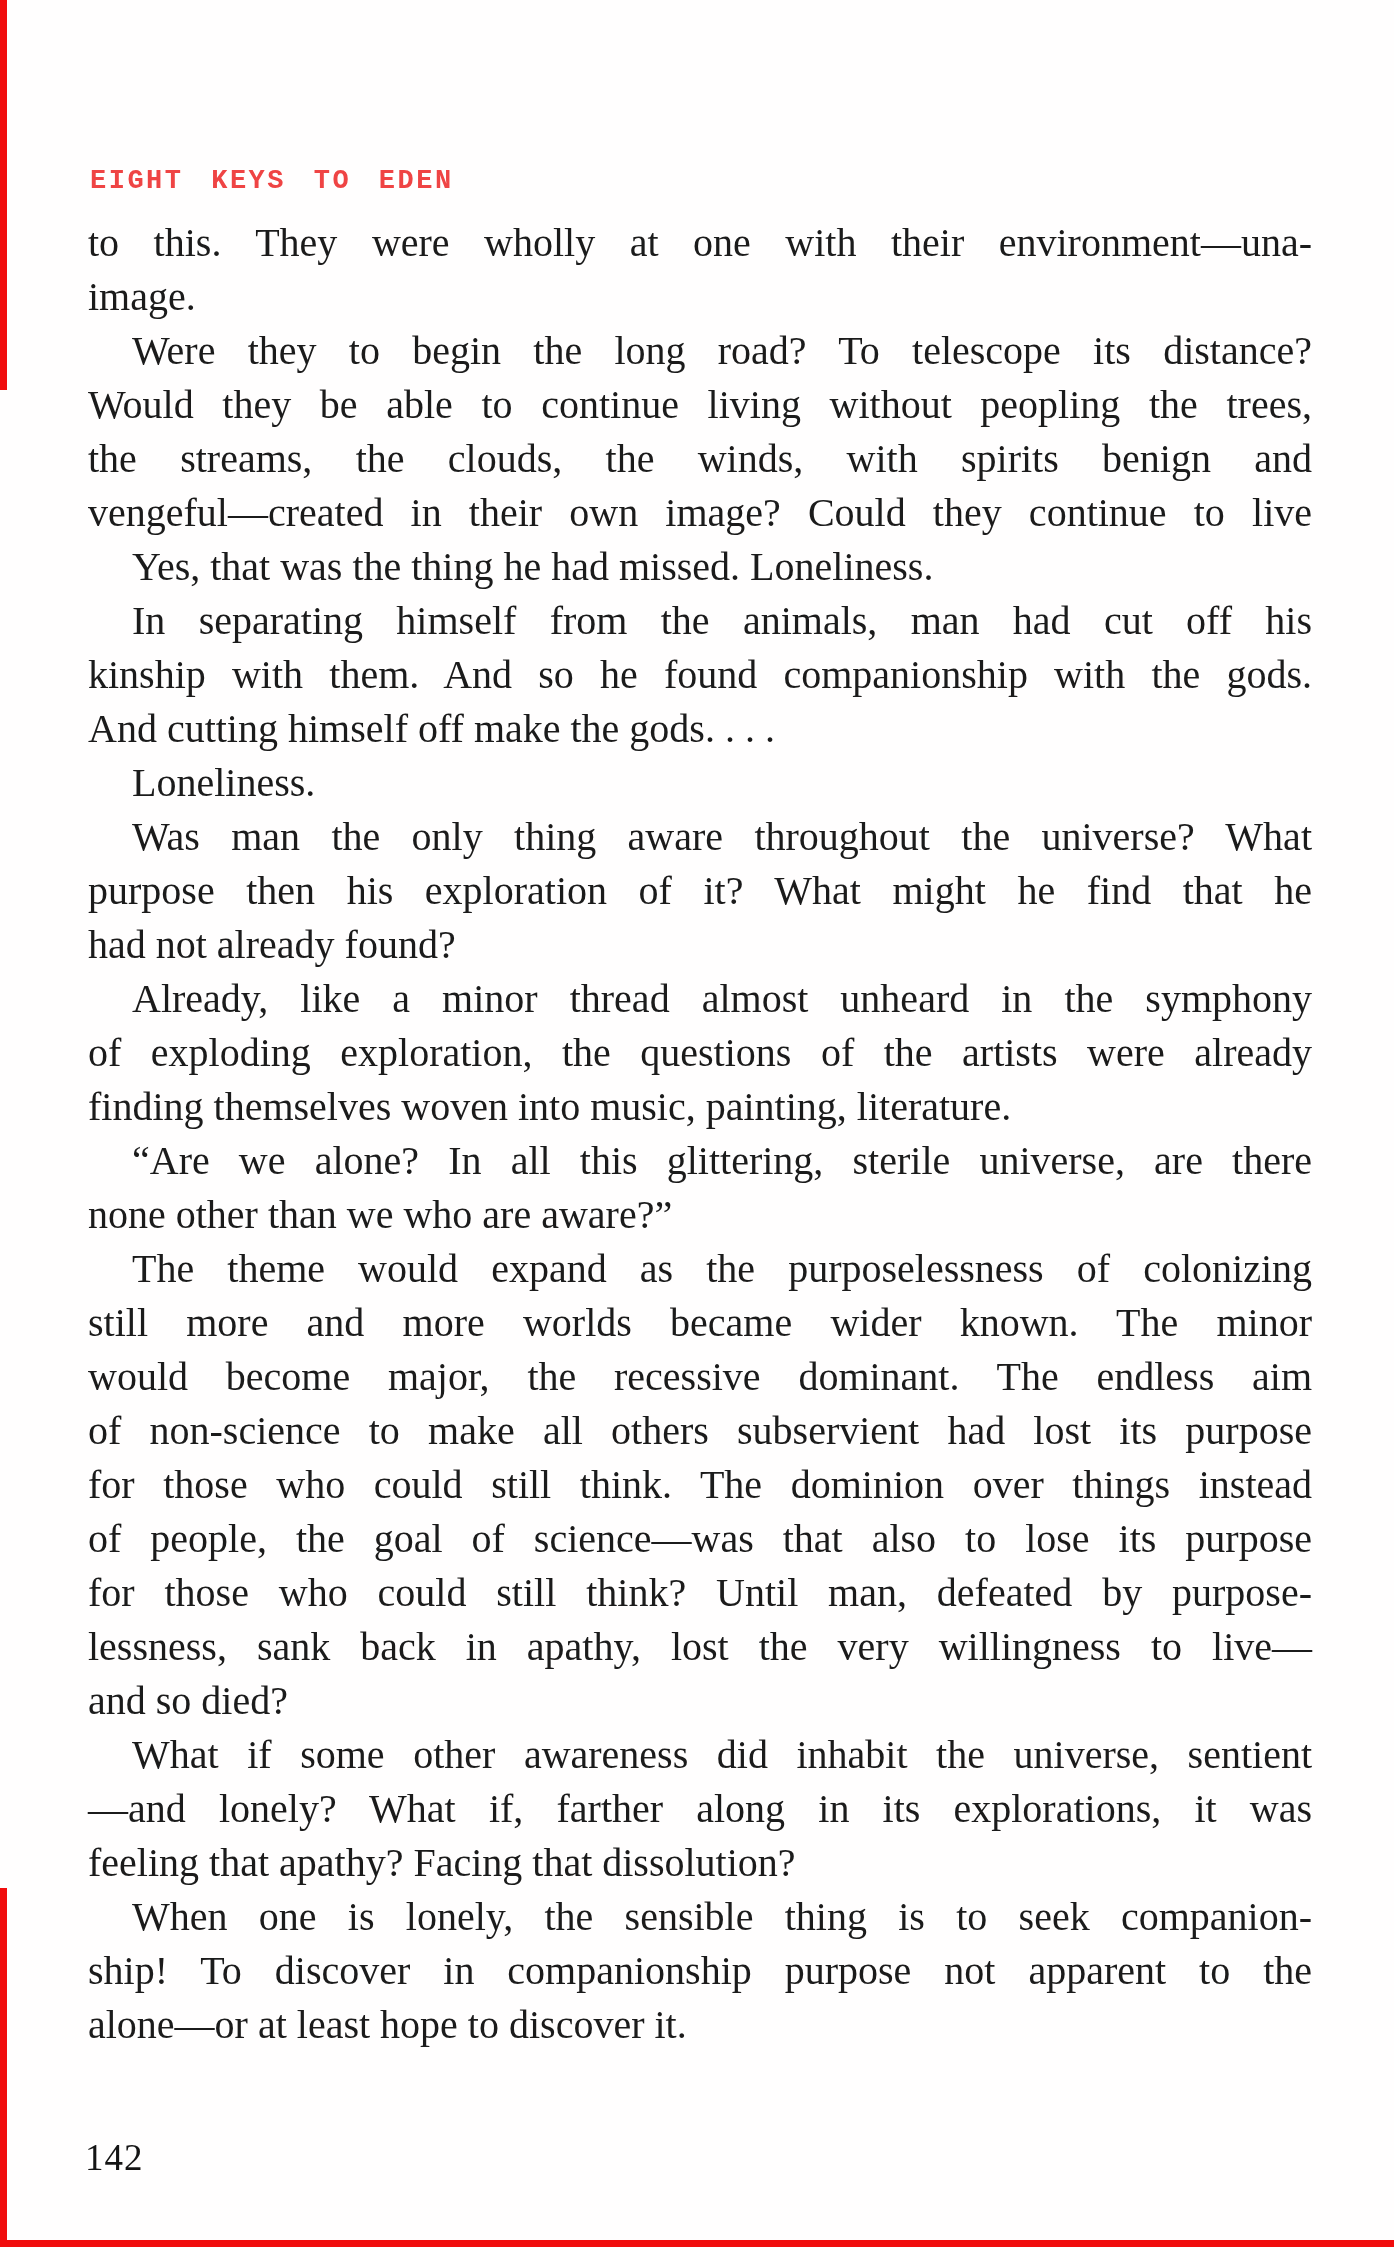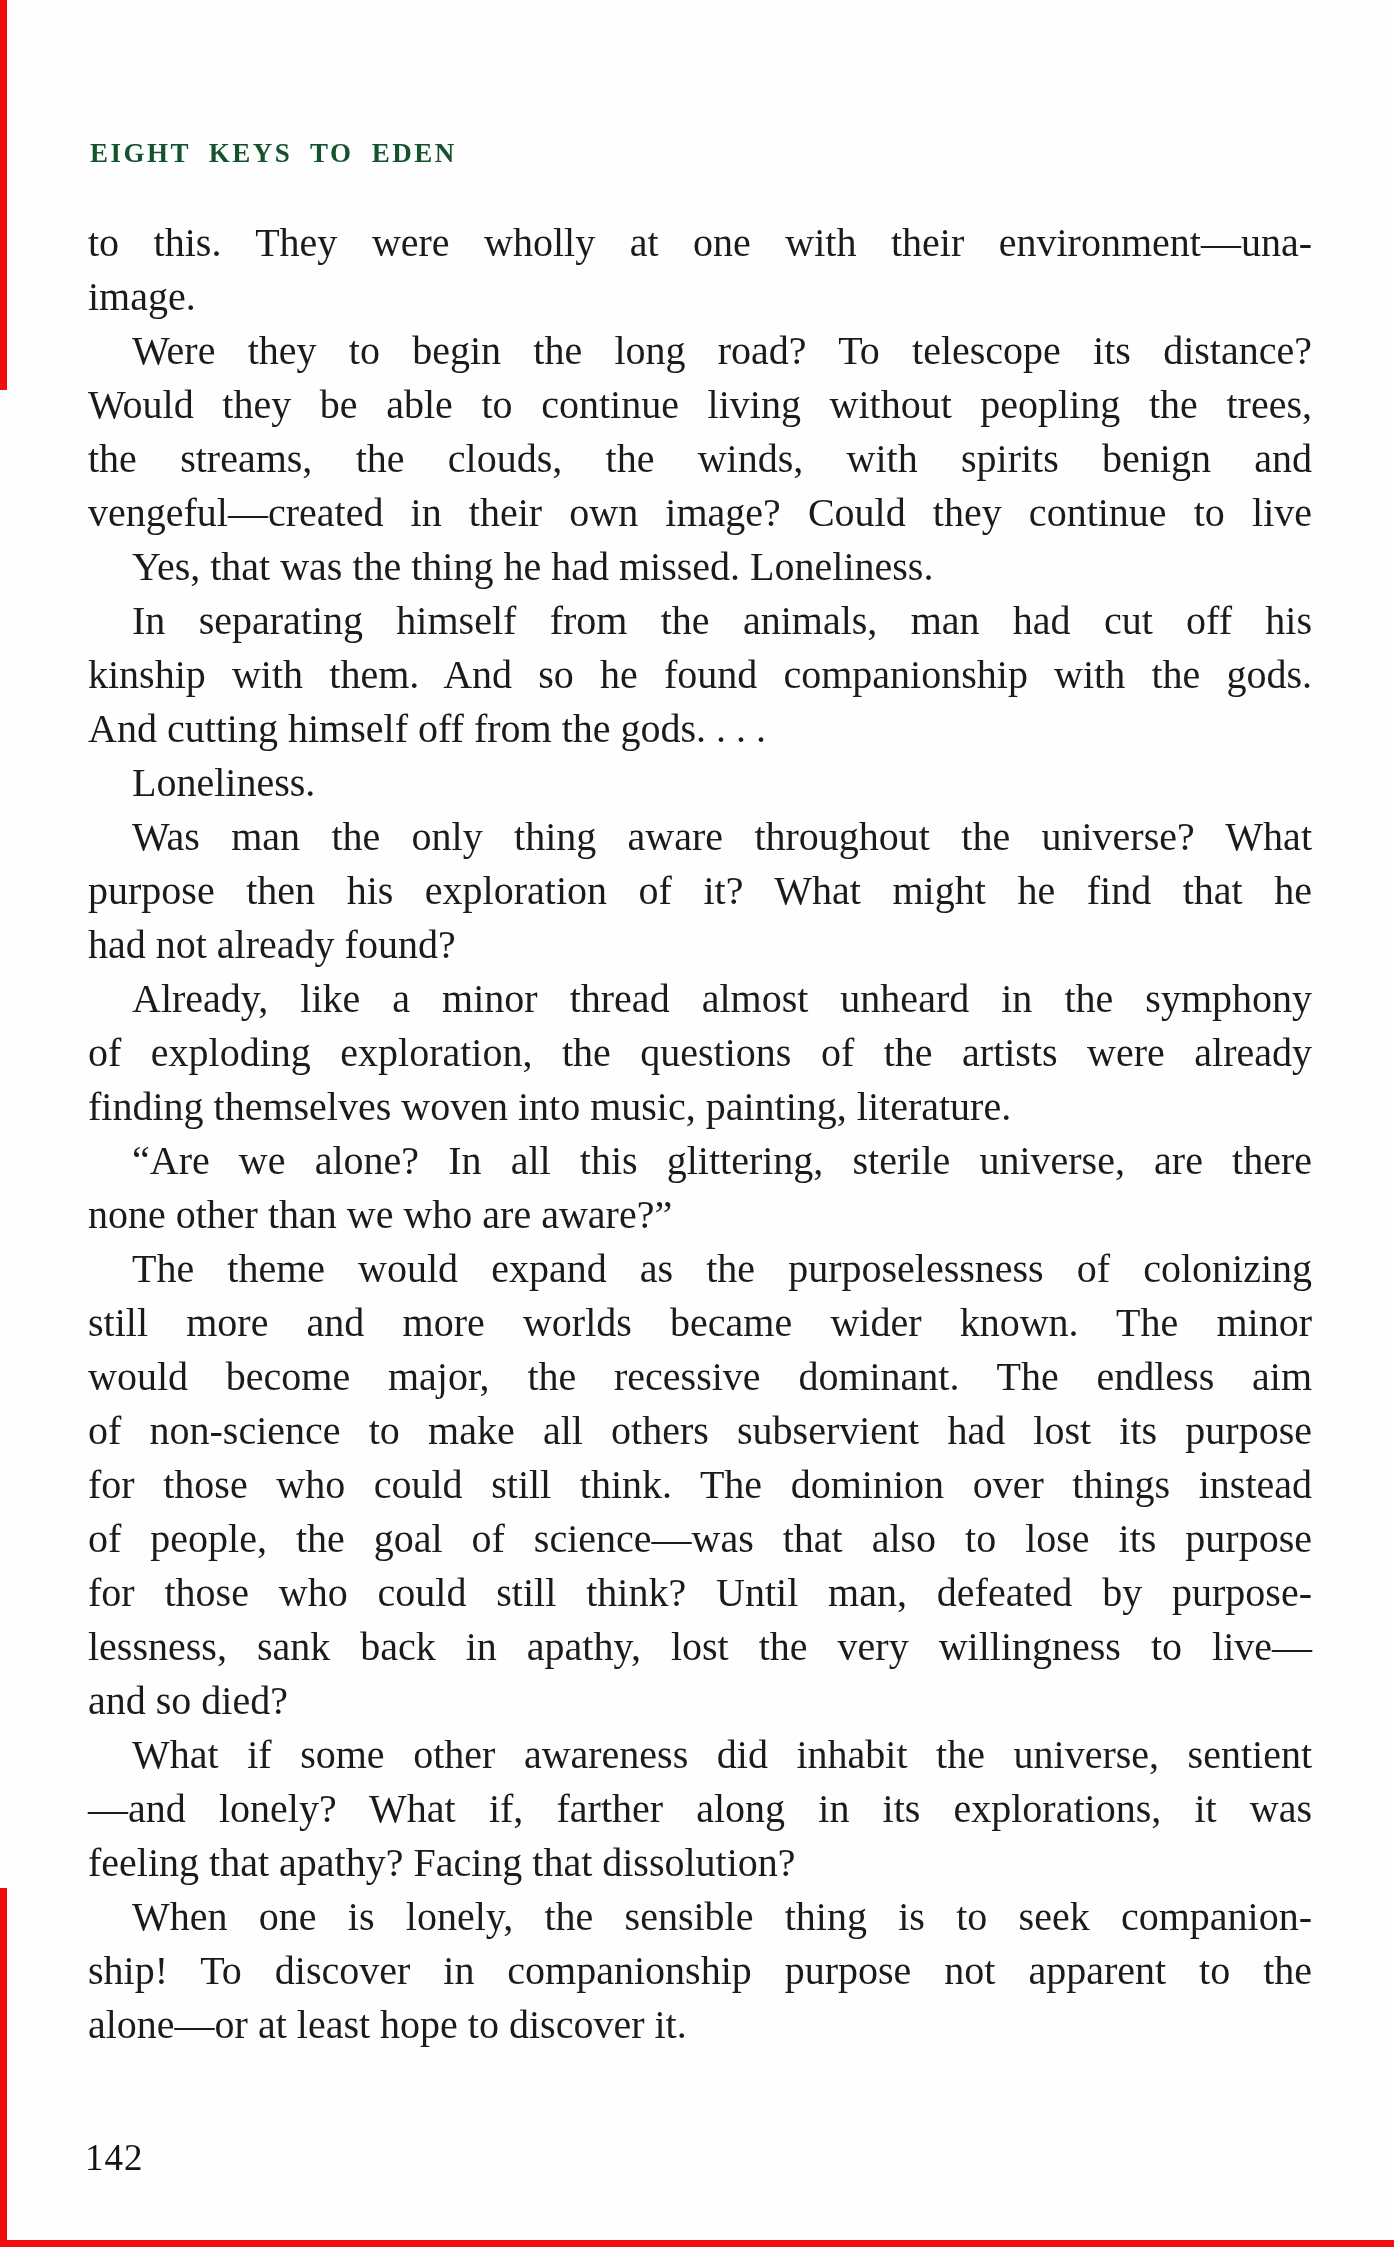--- a/index.html
+++ b/index.html
@@ -12,27 +12,28 @@
     width: 1394px;
     height: 2247px;
     background: #fffefe;
     overflow: hidden;
     font-family: "Liberation Serif", "DejaVu Serif", serif;
     color: #1b1b1b;
   }
   .running-header {
     position: absolute;
     left: 90px;
-    top: 138px;
+    top: 166px;
     font-size: 27px;
     font-weight: 700;
     letter-spacing: 2.5px;
     word-spacing: 9px;
-    color: #14532d;
+    color: #ef4444;
     white-space: nowrap;
+    font-family: Liberation Mono, monospace;
   }
   .text-column {
     position: absolute;
     left: 88px;
     top: 216px;
     width: 1224px;
   }
   .para {
     margin: 0;
     padding: 0;
@@ -95,21 +96,21 @@
         <span class="line">Would they be able to continue living without peopling the trees,</span>
         <span class="line">the streams, the clouds, the winds, with spirits benign and</span>
         <span class="line">vengeful—created in their own image? Could they continue to live</span>
       </p>
       <p class="para indent">
         <span class="line last">Yes, that was the thing he had missed. Loneliness.</span>
       </p>
       <p class="para indent">
         <span class="line">In separating himself from the animals, man had cut off his</span>
         <span class="line">kinship with them. And so he found companionship with the gods.</span>
-        <span class="line last">And cutting himself off from the gods. . . .</span>
+        <span class="line last">And cutting himself off make the gods. . . .</span>
       </p>
       <p class="para indent">
         <span class="line last">Loneliness.</span>
       </p>
       <p class="para indent">
         <span class="line">Was man the only thing aware throughout the universe? What</span>
         <span class="line">purpose then his exploration of it? What might he find that he</span>
         <span class="line last">had not already found?</span>
       </p>
       <p class="para indent">

